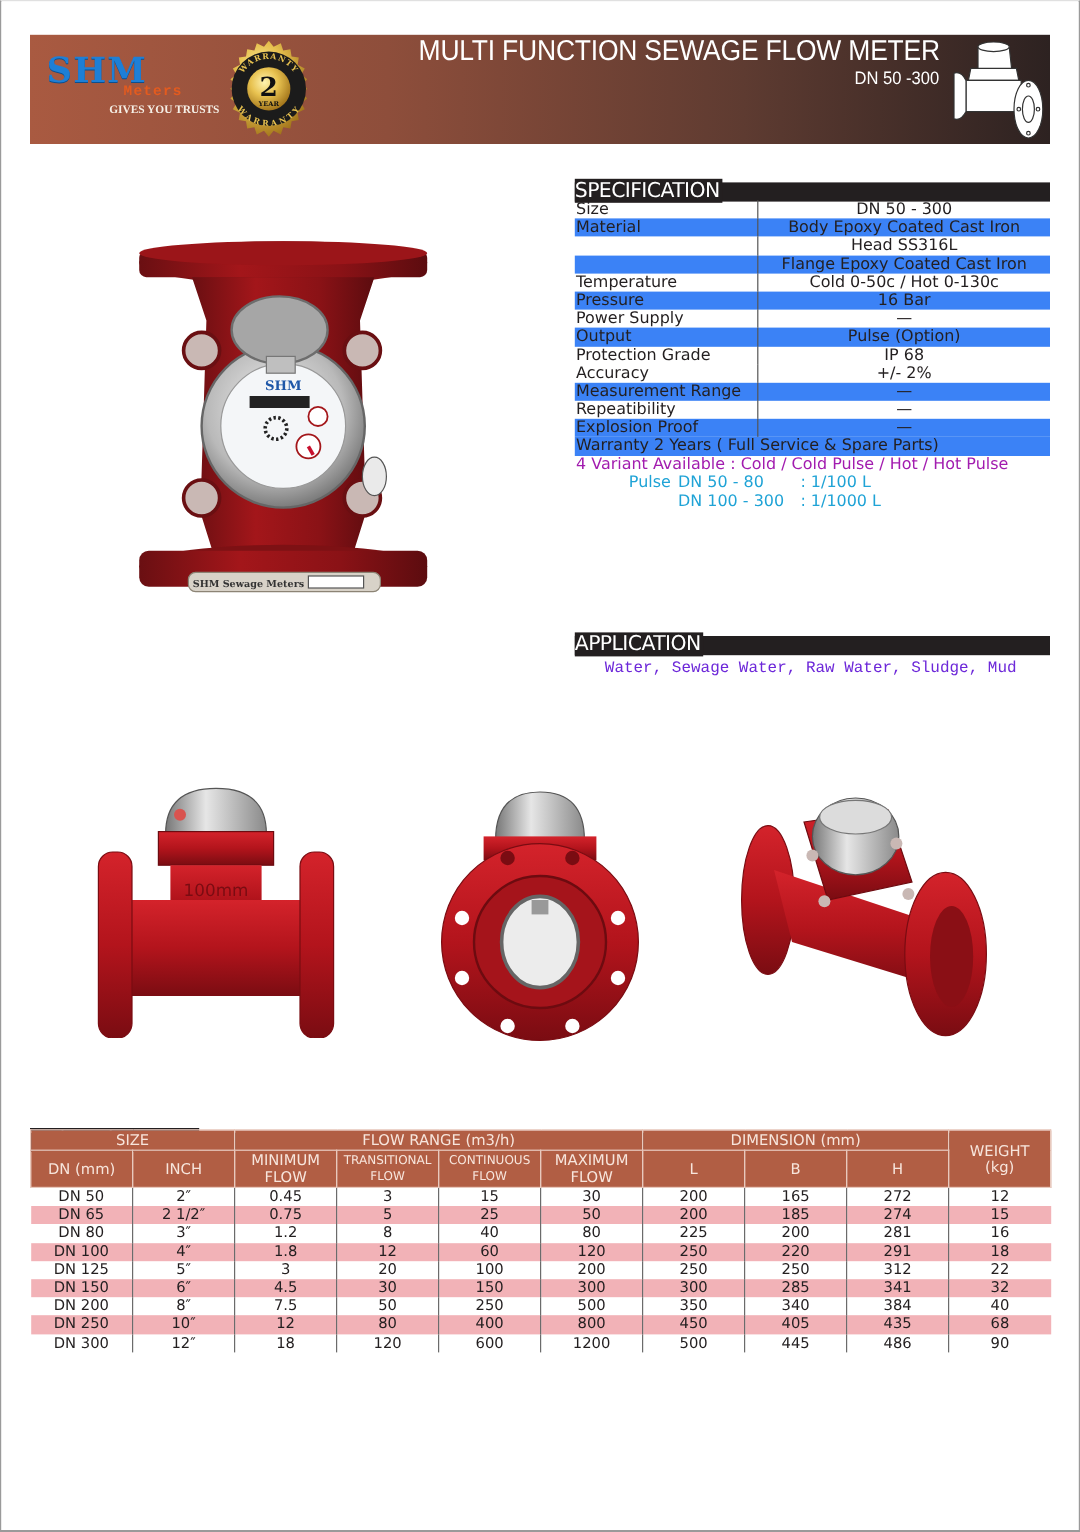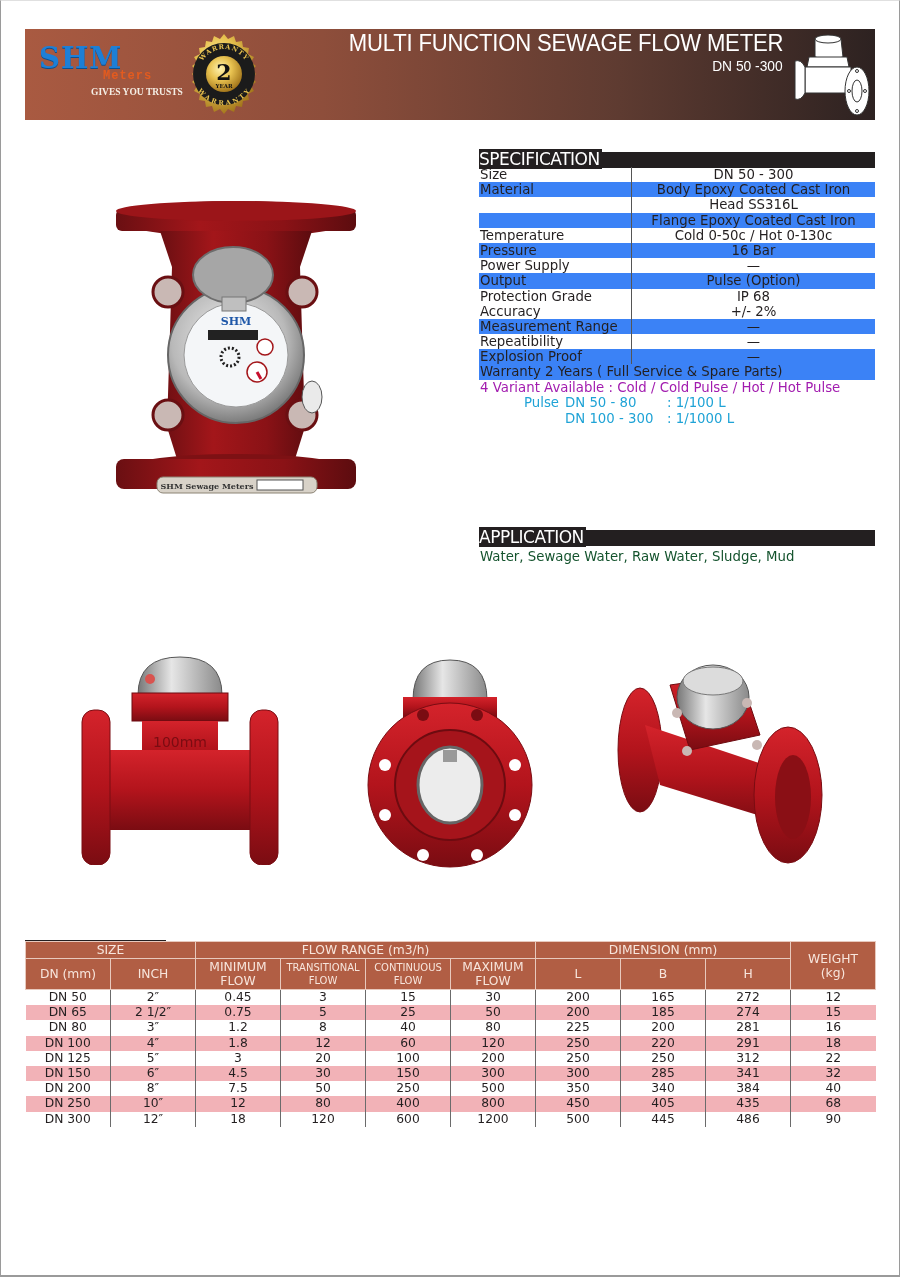--- a/index.html
+++ b/index.html
@@ -32,21 +32,21 @@
   .spec-row.shade { background: #3b82f6; }
   .spec-label { width: 153px; padding-left: 1px; border-right: 1px solid #555; white-space: nowrap; }
   .spec-value { flex: 1; text-align: center; white-space: nowrap; }
   .spec-full { padding-left: 1px; white-space: nowrap; }
   .spec-blue { color: #a21caf; padding-left: 1px; white-space: nowrap; }
   .pulse-line { display: flex; color: #1fa3d6; white-space: nowrap; height: 16.5px; }
   .pulse-line .c1 { width: 42px; padding-left: 1px; margin-left: 44px; }
   .pulse-line .c2 { width: 102px; }
   .pulse-line .c3 { }
 
-  .app-text { position: absolute; left: 480px; top: 549px; font-size: 13.3px; color: #14532d; white-space: nowrap; }
+  .app-text { position: absolute; left: 504px; top: 549px; font-size: 13.3px; color: #6d28d9; white-space: nowrap; font-family: Liberation Mono, monospace; }
 
   
   .photo { position: absolute; }
 
   
   .tech { position: absolute; left: 25px; top: 941px; width: 850px; border-collapse: collapse; table-layout: fixed; font-size: 12.3px; }
   .tech th { background: #b15e44; color: #f7e5dc; font-weight: normal; border: 1px solid #e8c9bd; text-align: center; line-height: 14px; }
   .tech th.grp { height: 17px; font-size: 12.3px; }
   .tech th.sub { height: 31px; font-size: 12.3px; }
   .tech th.sub.small { font-size: 10px; line-height: 13px; }

